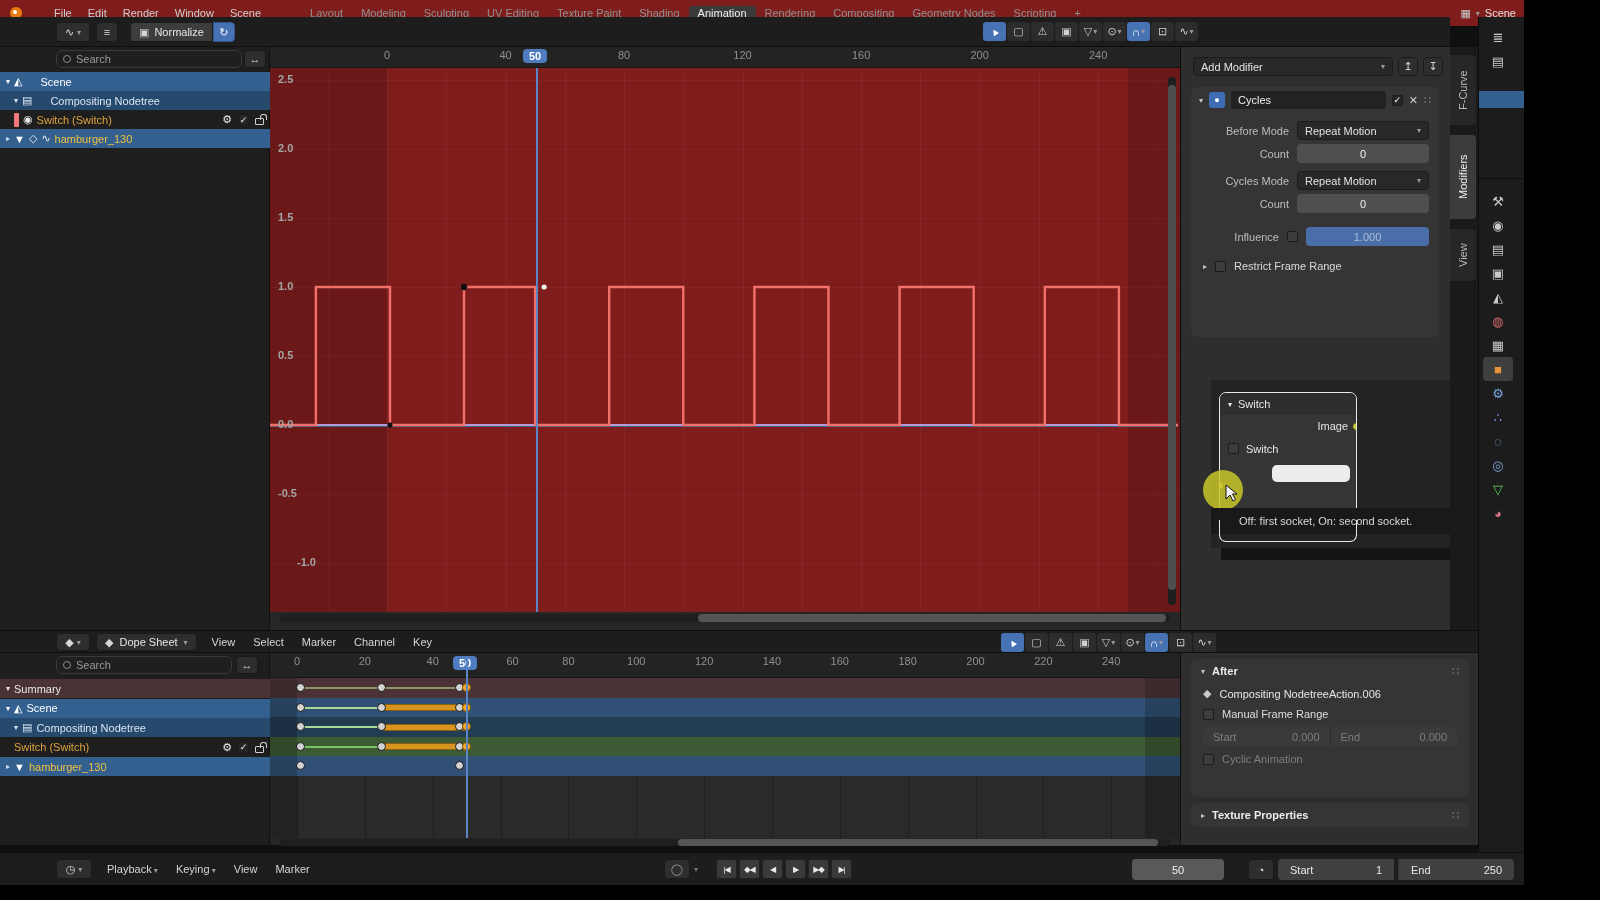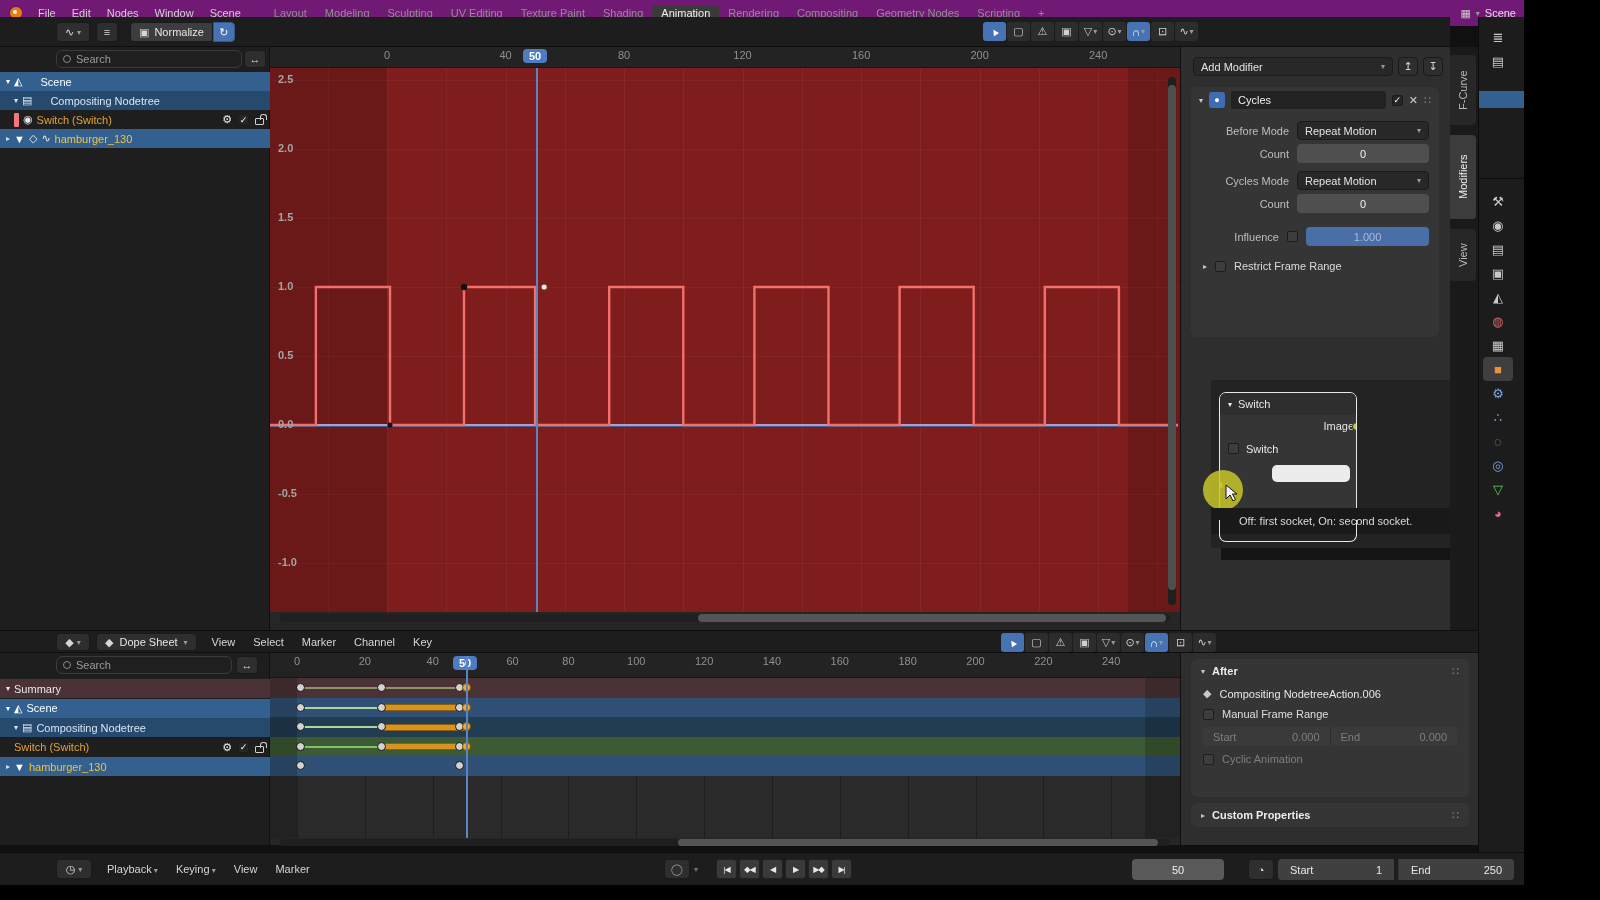--- a/index.html
+++ b/index.html
@@ -3,21 +3,21 @@
 <meta charset="utf-8">
 <style>
 *{margin:0;padding:0;box-sizing:border-box}
 html,body{background:#000}
 #app{position:relative;width:1600px;height:900px;background:#101010;overflow:hidden;
      font-family:"Liberation Sans",sans-serif;font-size:11px;color:#c8c8c8}
 .abs{position:absolute}
 .row{display:flex;align-items:center}
 .ic{display:inline-block;text-align:center}
 
-#menubar{position:absolute;left:0;top:0;width:1600px;height:27px;background:#701a75;display:flex;align-items:center;gap:2px;border-bottom:1px solid #0b0b0b}
+#menubar{position:absolute;left:0;top:0;width:1600px;height:27px;background:#7f1d1d;display:flex;align-items:center;gap:18px;border-bottom:1px solid #0b0b0b}
 .mbitem{padding:1px 8px;color:#cfcfcf;border-radius:3px}
 .wstab{padding:1px 9px;color:#8f8f8f;border-radius:3px 3px 0 0}
 .wstab.active{background:#3a3a3a;color:#efefef}
 #mb-workspaces{display:flex;margin-left:14px}
 #mb-menus{display:flex}
 .logo{width:12px;height:12px;border-radius:50%;background:#e87d0d;margin:0 6px 0 10px;position:relative}
 .logo::after{content:"";position:absolute;left:3px;top:3px;width:4px;height:4px;border-radius:50%;background:#fff}
 
 .field{background:#1f1f1f;border:1px solid #3a3a3a;border-radius:6px;color:#9a9a9a;display:flex;align-items:center;padding:0 6px;gap:5px}
 .btn{background:#2e2e2e;border:1px solid #1a1a1a;border-radius:4px;color:#d6d6d6;display:inline-flex;align-items:center;justify-content:center}
@@ -53,21 +53,21 @@
 </head>
 <body>
 
 <div id="app">
 
   <div id="menubar">
     <span class="logo"></span>
     <div id="mb-menus">
         <div class="mbitem">File</div>
         <div class="mbitem">Edit</div>
-        <div class="mbitem">Nodes</div>
+        <div class="mbitem">Render</div>
         <div class="mbitem">Window</div>
         <div class="mbitem">Scene</div>
       </div>
     <div id="mb-workspaces">
         <div class="wstab">Layout</div>
         <div class="wstab">Modeling</div>
         <div class="wstab">Sculpting</div>
         <div class="wstab">UV Editing</div>
         <div class="wstab">Texture Paint</div>
         <div class="wstab">Shading</div>
@@ -224,21 +224,21 @@
         <circle id="kdot3" r="2.6" fill="#efefef" cx="274.15" cy="219"></circle>
       </svg>
       <div id="graph-ylabels" class="abs" style="left:0;top:0;width:60px;height:544px">
           <div class="ylab" style="top: 5px;">2.5</div>
           <div class="ylab" style="top: 74px;">2.0</div>
           <div class="ylab" style="top: 143px;">1.5</div>
           <div class="ylab" style="top: 212px;">1.0</div>
           <div class="ylab" style="top: 281px;">0.5</div>
           <div class="ylab" style="top: 350px;">0.0</div>
           <div class="ylab" style="top: 419px;">-0.5</div>
-          <div class="ylab" style="top: 488px;">-1.0</div>
+          <div class="ylab" style="top: 488px; margin-left: 19px;">-1.0</div>
         </div>
       <div class="phead" style="left:266px;top:0;height:544px"></div>
     </div>
     <div class="badge" style="left:253px;top:2px">50</div>
 
     <div class="abs" style="left:10px;top:567px;width:890px;height:8px;background:#1f1f1f;border-radius:4px">
       <div class="abs" style="left:418px;top:0;width:468px;height:8px;background:#555;border-radius:4px"></div>
     </div>
     <div class="abs" style="left:898px;top:30px;width:8px;height:528px;background:#1f1f1f;border-radius:4px">
       <div class="abs" style="left:0;top:8px;width:8px;height:505px;background:#4e4e4e;border-radius:4px"></div>
@@ -301,21 +301,21 @@
         <span style="color:#dadada">Restrict Frame Range</span>
       </div>
     </div>
 
     <div class="abs" style="left:30px;top:333px;width:250px;height:168px;background:#232323;box-shadow:10px 12px 0 rgba(0,0,0,0.55)">
       <div class="abs" style="left:8px;top:12px;width:138px;height:122px;border:1.5px solid #e8e8e8;border-radius:7px;background:#353535;overflow:hidden">
         <div class="row" style="height:22px;background:#2e2e2e;padding:0 8px;gap:6px;color:#e8e8e8">
           <span style="font-size:8px">▾</span>
           <span>Switch</span>
         </div>
-        <div class="row" style="height:22px;justify-content:flex-end;padding-right:2px;color:#e3e3e3;position:relative">
+        <div class="row" style="height:22px;justify-content:flex-end;padding-right:8px;color:#e3e3e3;position:relative">
           <span>Image</span>
           <span style="position:absolute;right:-5px;top:7px;width:9px;height:9px;border-radius:50%;background:#c8c832;border:1px solid #202020"></span>
         </div>
         <div class="row" style="height:24px;padding-left:26px;color:#e8e8e8;position:relative">
           <span class="cb" style="position:absolute;left:8px;top:6px"></span>
           <span>Switch</span>
         </div>
         <div style="position:absolute;left:52px;top:72px;width:78px;height:17px;background:#ececec;border-radius:5px"></div>
         <span style="position:absolute;left:-5px;top:88px;width:9px;height:9px;border-radius:50%;background:#c8c832;border:1px solid #202020"></span>
       </div>
@@ -547,21 +547,21 @@
         </span>
       </div>
       <div class="row" style="margin-top:7px;padding:0 12px;gap:8px;color:#7e7e7e">
         <span class="cb"></span>
         <span>Cyclic Animation</span>
       </div>
     </div>
     <div class="panel" style="position:absolute;left:10px;top:150px;width:278px;height:24px">
       <div class="row" style="height:24px;padding:0 10px;gap:7px">
         <span style="font-size:8px">▸</span>
-        <span style="color:#ececec;font-weight:bold">Custom Properties</span>
+        <span style="color:#ececec;font-weight:bold">Texture Properties</span>
         <span style="margin-left:auto;color:#8a8a8a">∷</span>
       </div>
     </div>
   </div>
 
   <div class="abs" style="left:0;top:852px;width:1524px;height:33px;background:#1d1d1d;border-top:1px solid #0c0c0c">
     <div class="row" style="position:absolute;left:56px;top:6px;gap:6px">
       <span class="btn" style="width:36px;height:20px;gap:3px">
         <span>◷</span>
         <span style="font-size:8px;color:#9a9a9a">▾</span>

